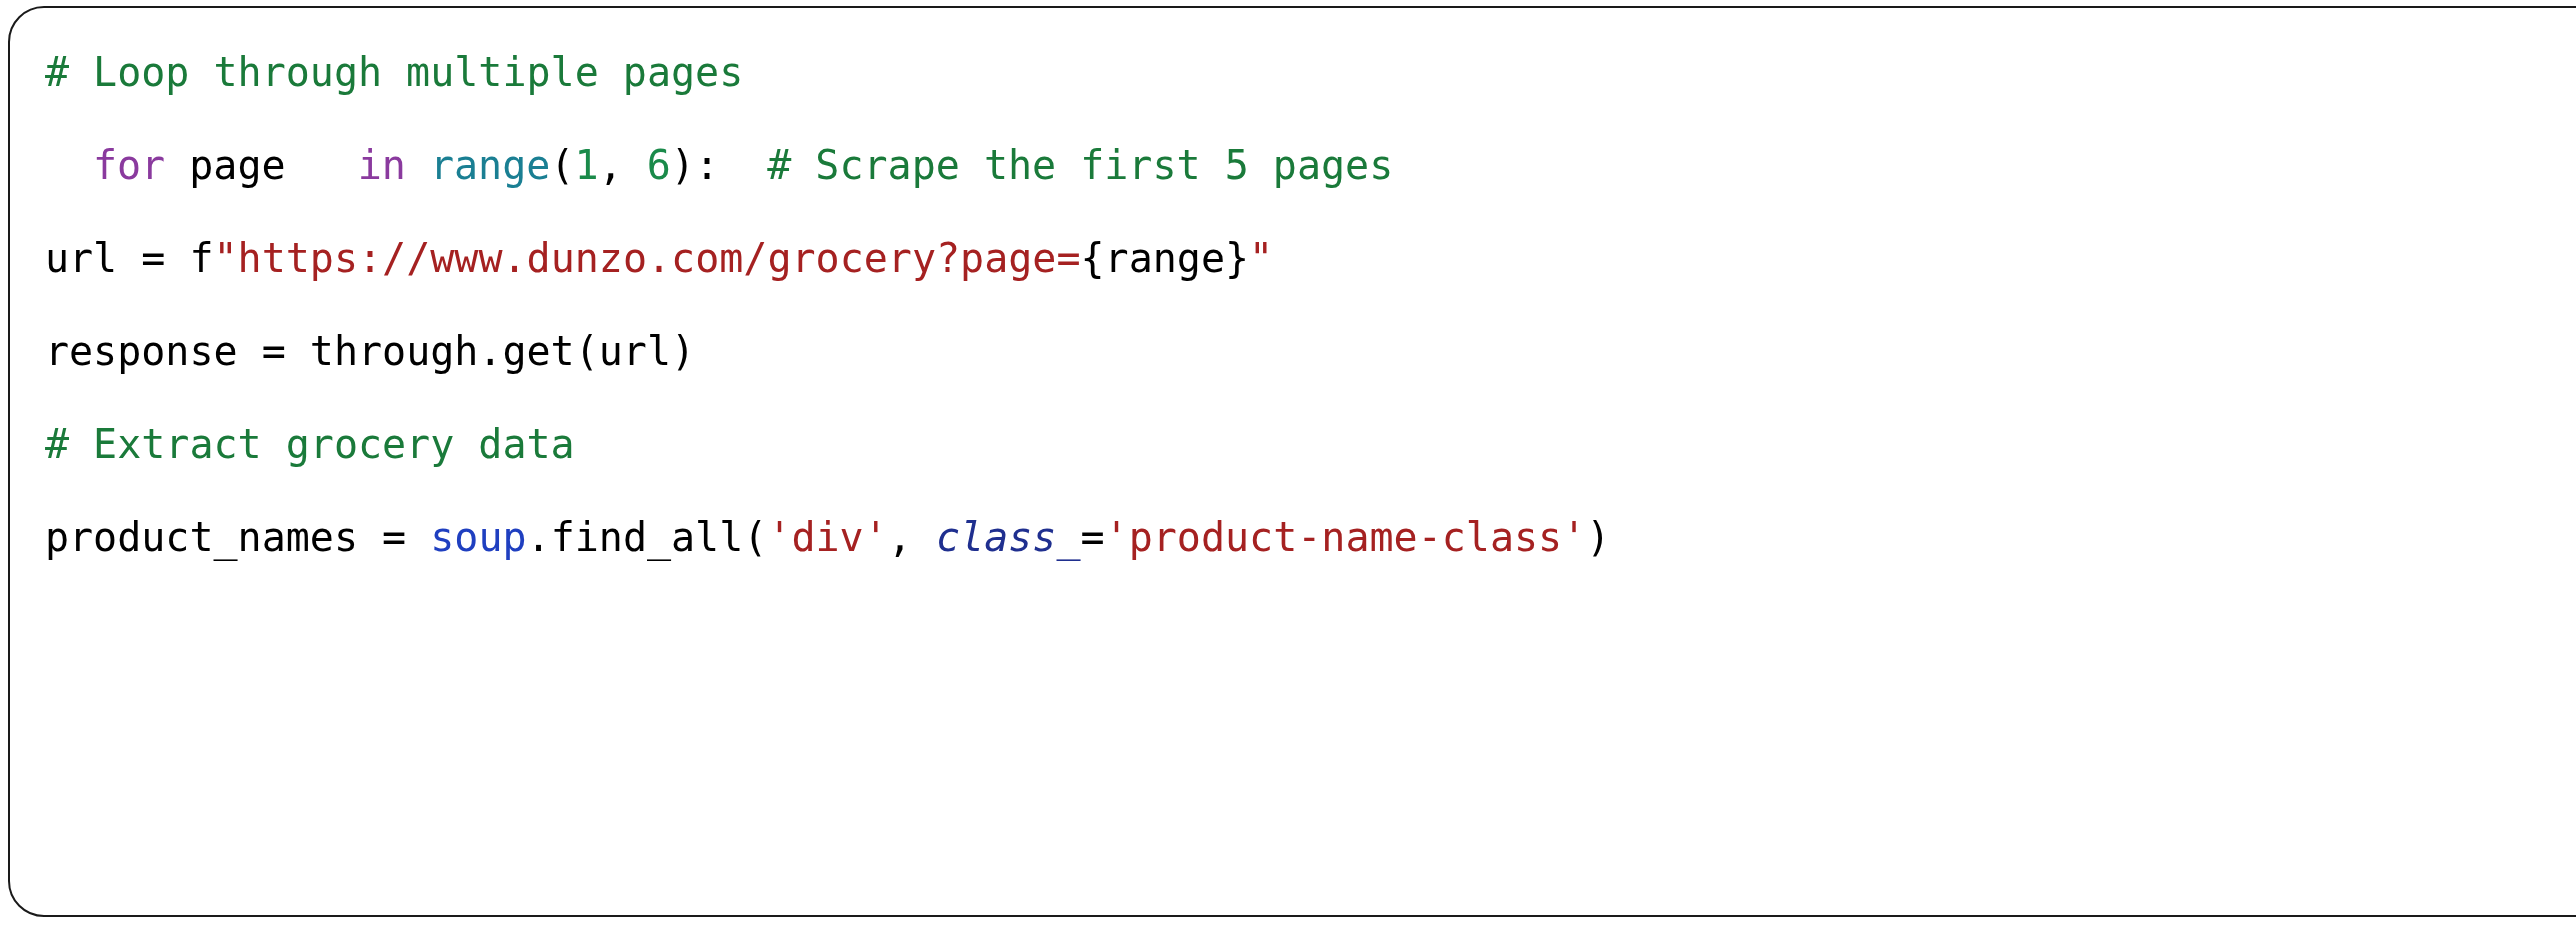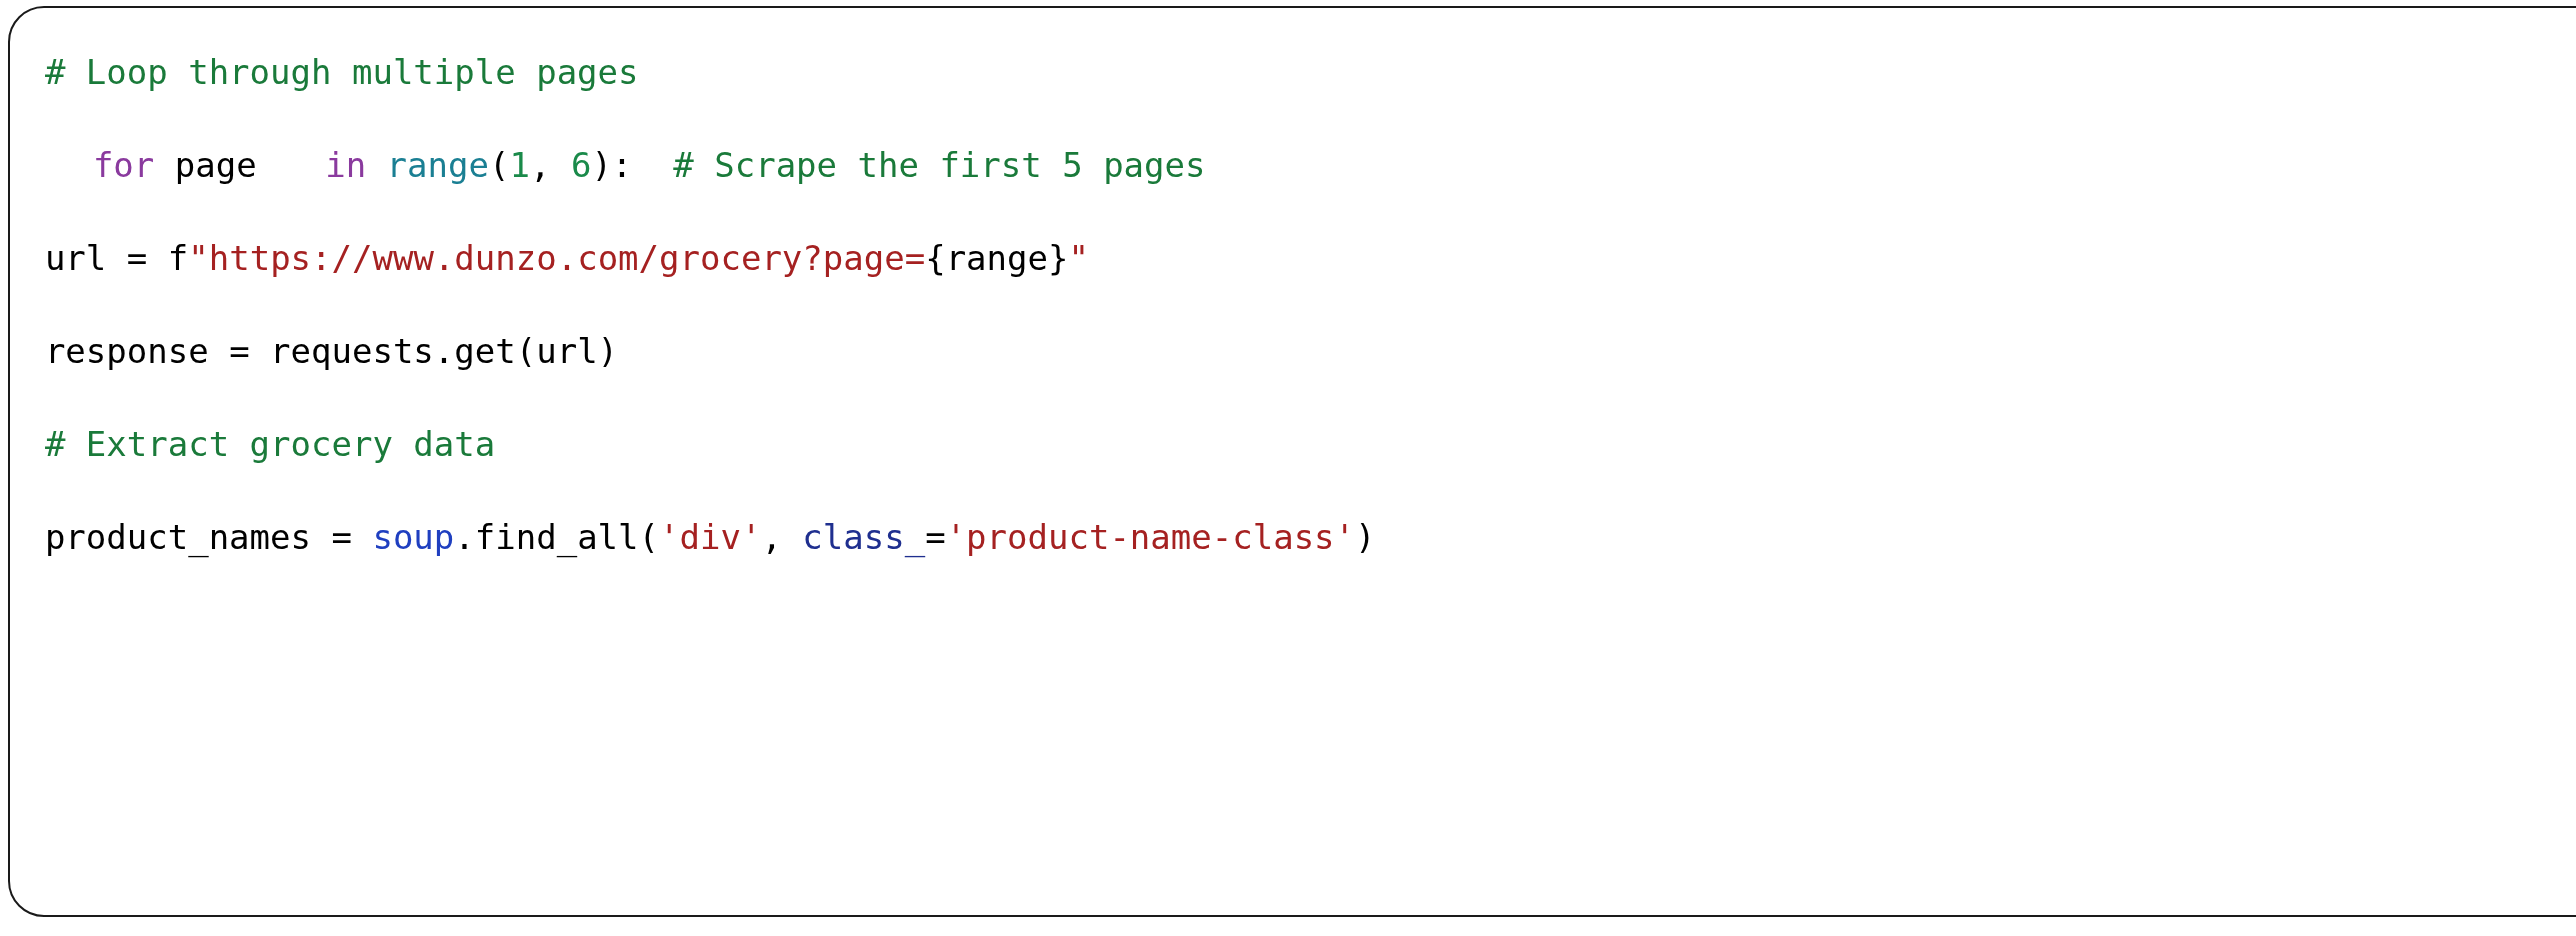--- a/index.html
+++ b/index.html
@@ -27,44 +27,44 @@
     overflow: hidden;
   }
 
   #code-block {
     position: absolute;
     left: 35px;
     top: 17.3px;
     margin: 0;
     padding: 0;
     font-family: "DejaVu Sans Mono", monospace;
-    font-size: 34px;
+    font-size: 40px;
     line-height: 93px;
     white-space: pre;
     letter-spacing: 0px;
     color: #000000;
   }
 
   .ln { display: block; white-space: pre; }
 
   
   .tok-comment  { color: #1a7a3a; }
   .tok-keyword  { color: #8a3a9e; margin-left: 48px; }
   .tok-builtin  { color: #1a7f93; }
   .tok-number   { color: #1a8a4a; }
   .tok-string   { color: #a52121; }
-  .tok-kwarg    { color: #1f2f8f; }
+  .tok-kwarg    { color: #1f2f8f; font-style: italic; }
   .tok-soup     { color: #1f3fc0; }
   .tok-plain    { color: #000000; }
 </style>
 </head>
 <body>
 
 <div id="code-card">
   <pre id="code-block"><span class="ln"><span class="tok-comment"># Loop through multiple pages</span>
 </span><span class="ln"><span class="tok-keyword">for</span><span class="tok-plain"> </span><span class="tok-variable">page</span><span class="tok-plain"> </span><span class="tok-keyword">in</span><span class="tok-plain"> </span><span class="tok-builtin">range</span><span class="tok-plain">(</span><span class="tok-number">1</span><span class="tok-plain">, </span><span class="tok-number">6</span><span class="tok-plain">):</span><span class="tok-plain">  </span><span class="tok-comment"># Scrape the first 5 pages</span>
 </span><span class="ln"><span class="tok-variable">url</span><span class="tok-plain"> </span><span class="tok-plain">=</span><span class="tok-plain"> </span><span class="tok-fstring_prefix">f</span><span class="tok-string">"https://www.dunzo.com/grocery?page=</span><span class="tok-interpolation">{range}</span><span class="tok-string">"</span>
-</span><span class="ln"><span class="tok-variable">response</span><span class="tok-plain"> = </span><span class="tok-plain">requests.get(</span><span class="tok-variable">url</span><span class="tok-plain">)</span>
+</span><span class="ln"><span class="tok-variable">response</span><span class="tok-plain"> = </span><span class="tok-plain">through.get(</span><span class="tok-variable">url</span><span class="tok-plain">)</span>
 </span><span class="ln"><span class="tok-comment"># Extract grocery data</span>
 </span><span class="ln"><span class="tok-variable">product_names</span><span class="tok-plain"> = </span><span class="tok-soup">soup</span><span class="tok-plain">.find_all(</span><span class="tok-string">'div'</span><span class="tok-plain">, </span><span class="tok-kwarg">class_</span><span class="tok-plain">=</span><span class="tok-string">'product-name-class'</span><span class="tok-plain">)</span>
 </span></pre>
 </div>
 
 
 </body></html>

